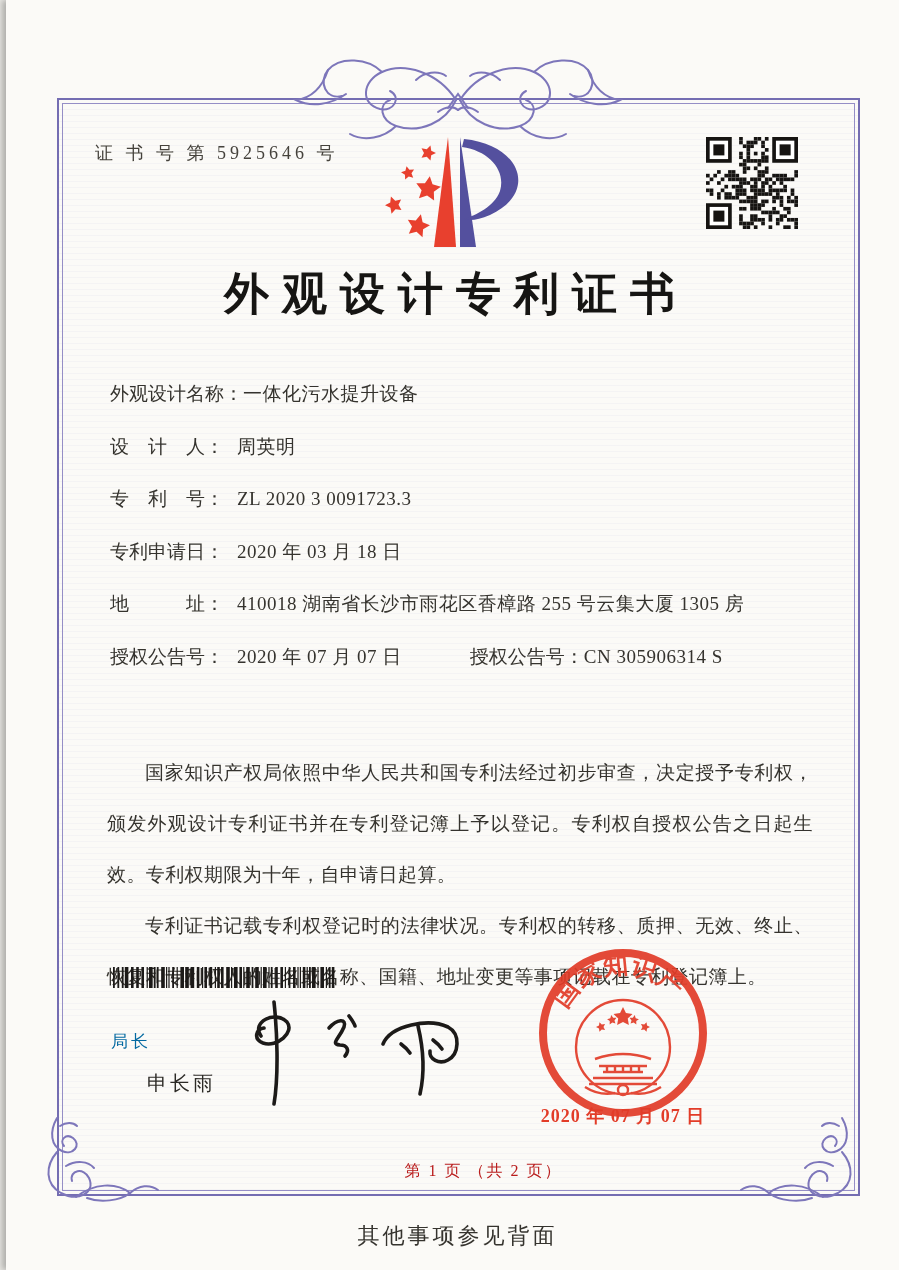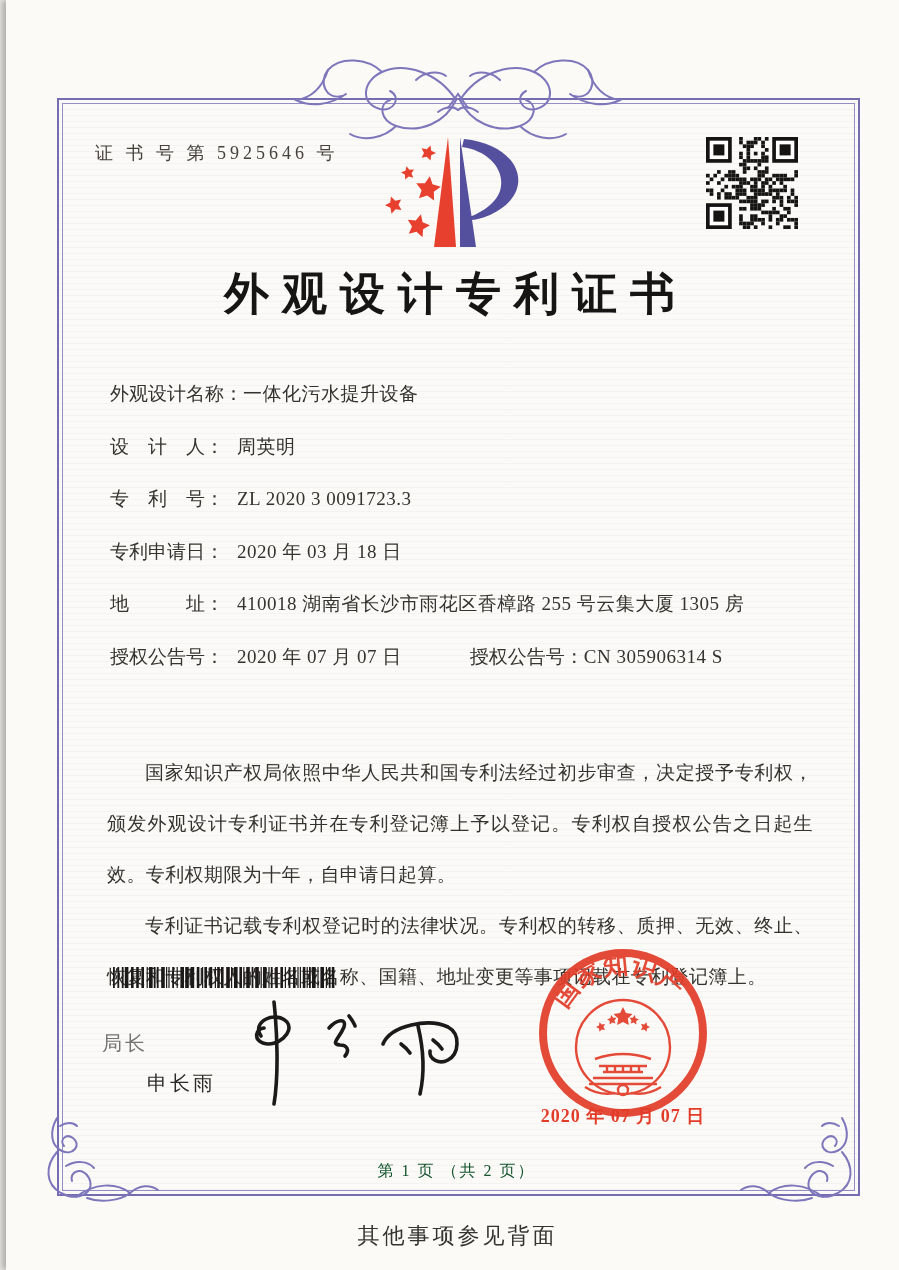--- a/index.html
+++ b/index.html
@@ -39,31 +39,31 @@
   .frow{height:20px;line-height:21px;margin-bottom:32.5px;white-space:nowrap;}
   .flabel{display:inline-block;min-width:127px;}
   .fvalue{letter-spacing:.5px;}
   .grant-pair{display:inline-block;margin-left:68px;}
   .paras{
     position:absolute;left:107px;right:86px;top:747px;color:#35332e;
     font-size:19px;line-height:51px;text-align:justify;letter-spacing:.4px;
   }
   .paras p{margin:0;text-indent:2em;}
   .barcode{position:absolute;left:113px;top:967px;}
-  .officer-title{position:absolute;left:102px;top:1030px;font-size:20px;color:#737373;letter-spacing:3px;}
+  .officer-title{position:absolute;left:111px;top:1030px;font-size:17px;color:#0369a1;letter-spacing:3px;}
   .officer-name{position:absolute;left:115px;top:1070px;font-size:20px;color:#2c2a26;letter-spacing:3px;margin-left:32px;}
   .signature{position:absolute;left:233px;top:992px;}
   .seal{position:absolute;left:533px;top:943px;}
   .seal-date{
     position:absolute;left:528px;top:1104px;width:190px;text-align:center;
     color:#e23c28;font-size:18px;letter-spacing:1px;font-weight:bold;
   }
   .page-no{
     position:absolute;left:57px;width:799px;top:1161px;text-align:center;
-    font-size:16px;color:#14532d;letter-spacing:2px;
+    font-size:16px;color:#b91c1c;letter-spacing:2px;padding-left:27px;
   }
   .back-note{
     position:absolute;left:8px;width:100%;top:1221px;text-align:center;
     font-size:22px;color:#35332e;letter-spacing:3px;
   }
 </style>
 </head>
 <body>
 
 <div class="sheet"></div>

